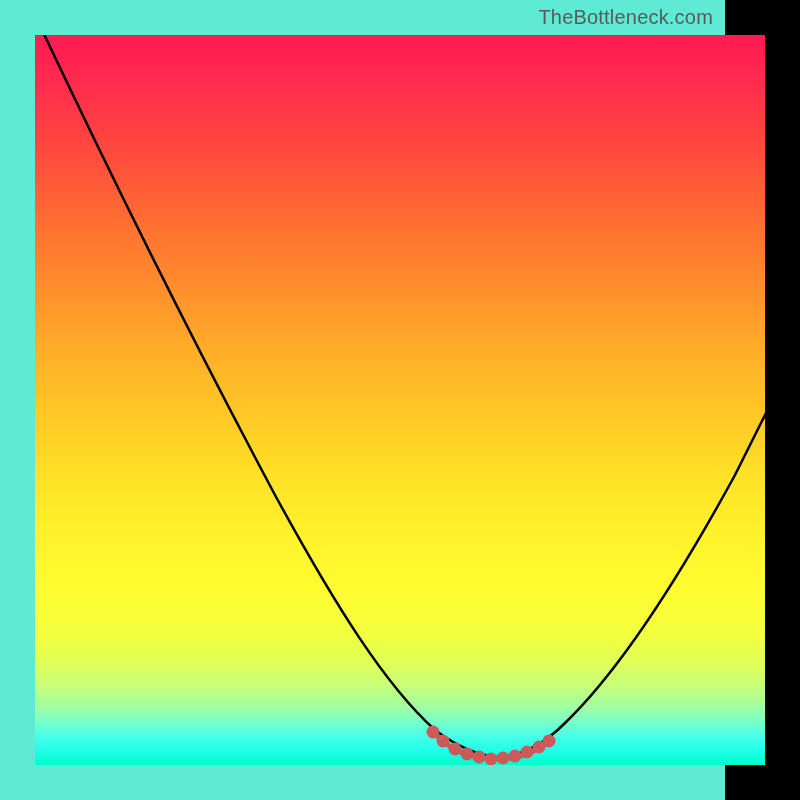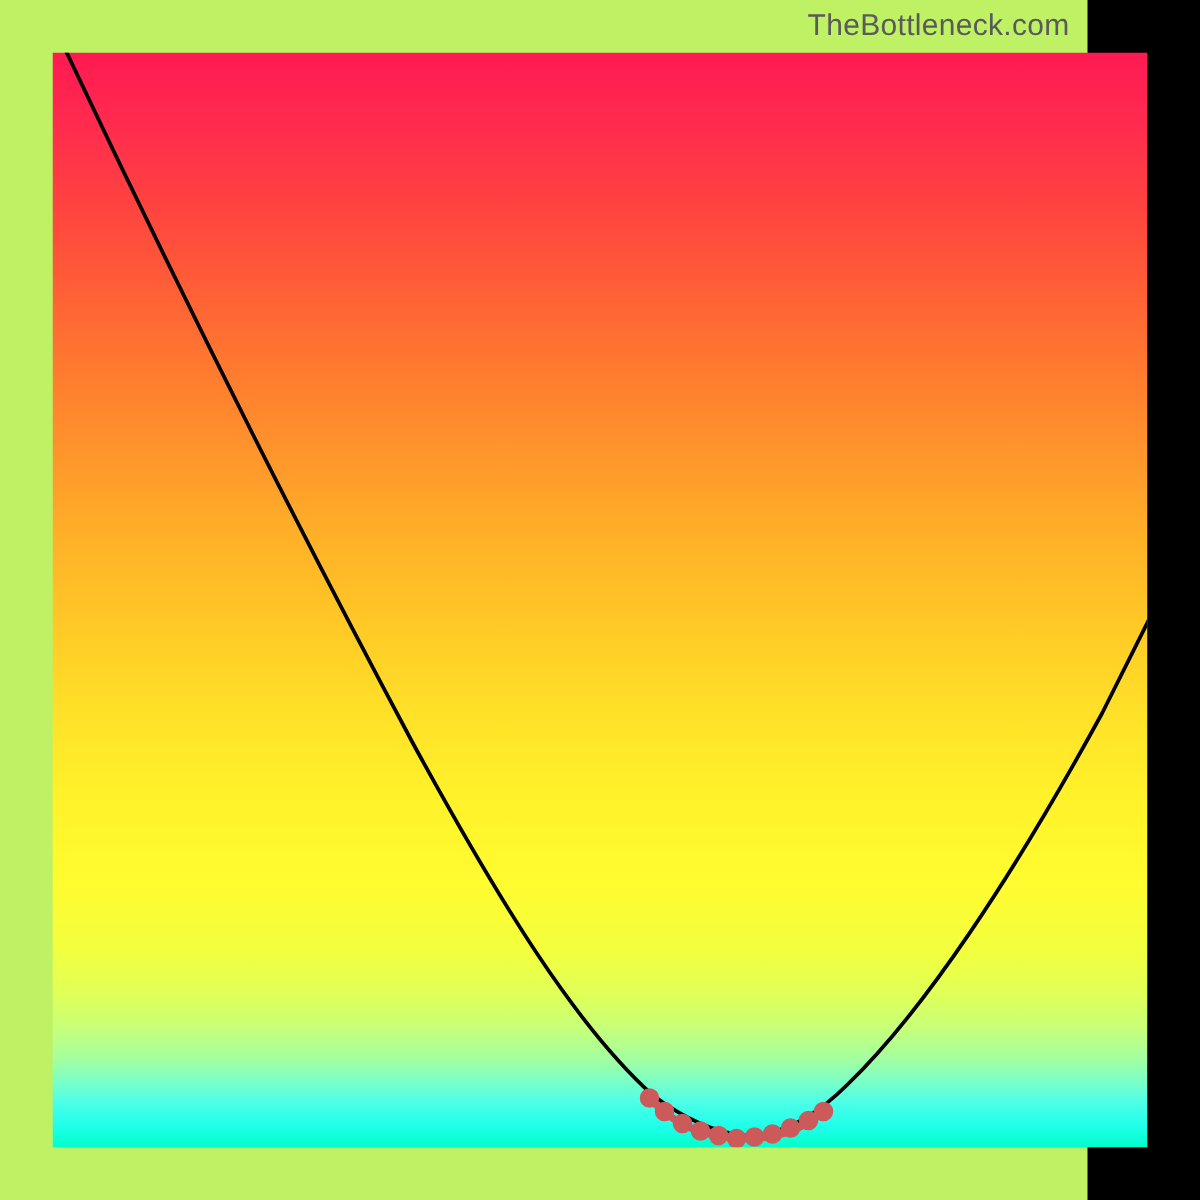--- a/index.html
+++ b/index.html
@@ -1,17 +1,17 @@
 <!DOCTYPE html>
 <html><head>
 <meta charset="utf-8">
 <style>
   * { margin: 0; padding: 0; box-sizing: border-box; }
   body { width: 800px; height: 800px; overflow: hidden; background: #000; position: relative; font-family: Arial, sans-serif; }
-  .frame { position: absolute; top: 0; left: 0; width: 725px; height: 800px; background: #bef264; }
+  .frame { position: absolute; top: 0; left: 0; width: 725px; height: 800px; background: #5eead4; }
   .plot-area { position: absolute; top: 35px; left: 35px; width: 730px; height: 730px; overflow: hidden; }
   .gradient {
     position: absolute; inset: 0;
     background: linear-gradient(to bottom,
       #ff1a52 0%,
       #ff2a4f 6%,
       #ff4340 14%,
       #ff5938 20%,
       #ff7730 28%,
       #ff932c 36%,

